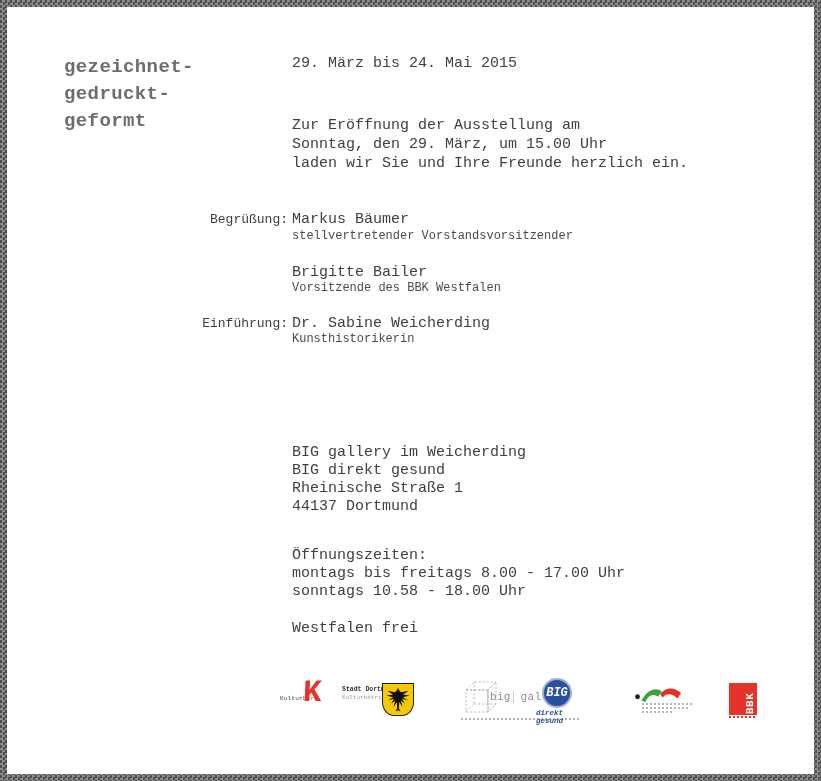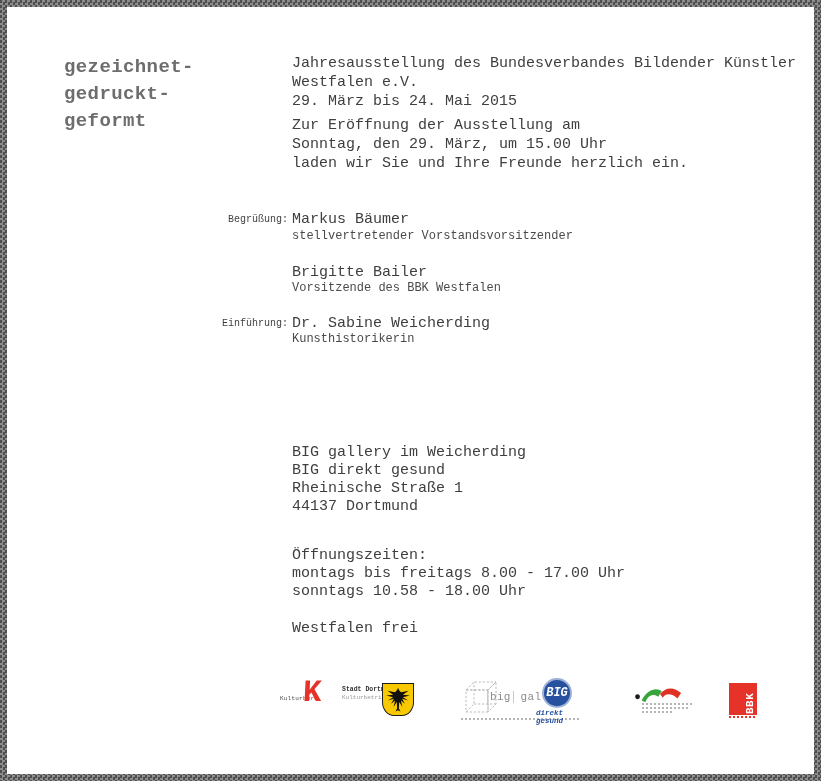--- a/index.html
+++ b/index.html
@@ -27,21 +27,21 @@
     line-height:27px; letter-spacing:0.4px;
   }
 
   .body-text { font-size:15px; line-height:19px; color:#3f3f3f; }
   .header-block { left:292px; top:54px; }
   .invitation-block { left:292px; top:116px; }
 
   .plabel {
     width:122px; text-align:right;
     left:166px;
-    font-size:10px; line-height:19px; color:#3f3f3f;
+    font-size:13px; line-height:19px; color:#3f3f3f;
   }
   .pname { left:292px; font-size:15px; line-height:19px; }
   .prole { left:292px; font-size:12px; line-height:14px; color:#4a4a4a; }
 
   .venue-block { left:292px; top:444px; font-size:15px; line-height:18px; }
   .hours-block { left:292px; top:547px; font-size:15px; line-height:18px; }
   .admission { left:292px; top:620px; font-size:15px; }
 
   
   .logo-row { position:absolute; left:0; top:0; width:100%; height:100%; }
@@ -114,21 +114,20 @@
   <div class="page"></div>
   <div class="content">
 
     <div class="abs title">
       <div>gezeichnet-</div>
       <div>gedruckt-</div>
       <div>geformt</div>
     </div>
 
     <div class="abs body-text header-block">
-      <div>Jahresausstellung des Bundesverbandes Bildender Künstler Westfalen e.V.</div>
       <div>29. März bis 24. Mai 2015</div>
     </div>
 
     <div class="abs body-text invitation-block">
       <div>Zur Eröffnung der Ausstellung am</div>
       <div>Sonntag, den 29. März, um 15.00 Uhr</div>
       <div>laden wir Sie und Ihre Freunde herzlich ein.</div>
     </div>
 
     <div class="abs plabel" style="top:210px">Begrüßung:</div>

